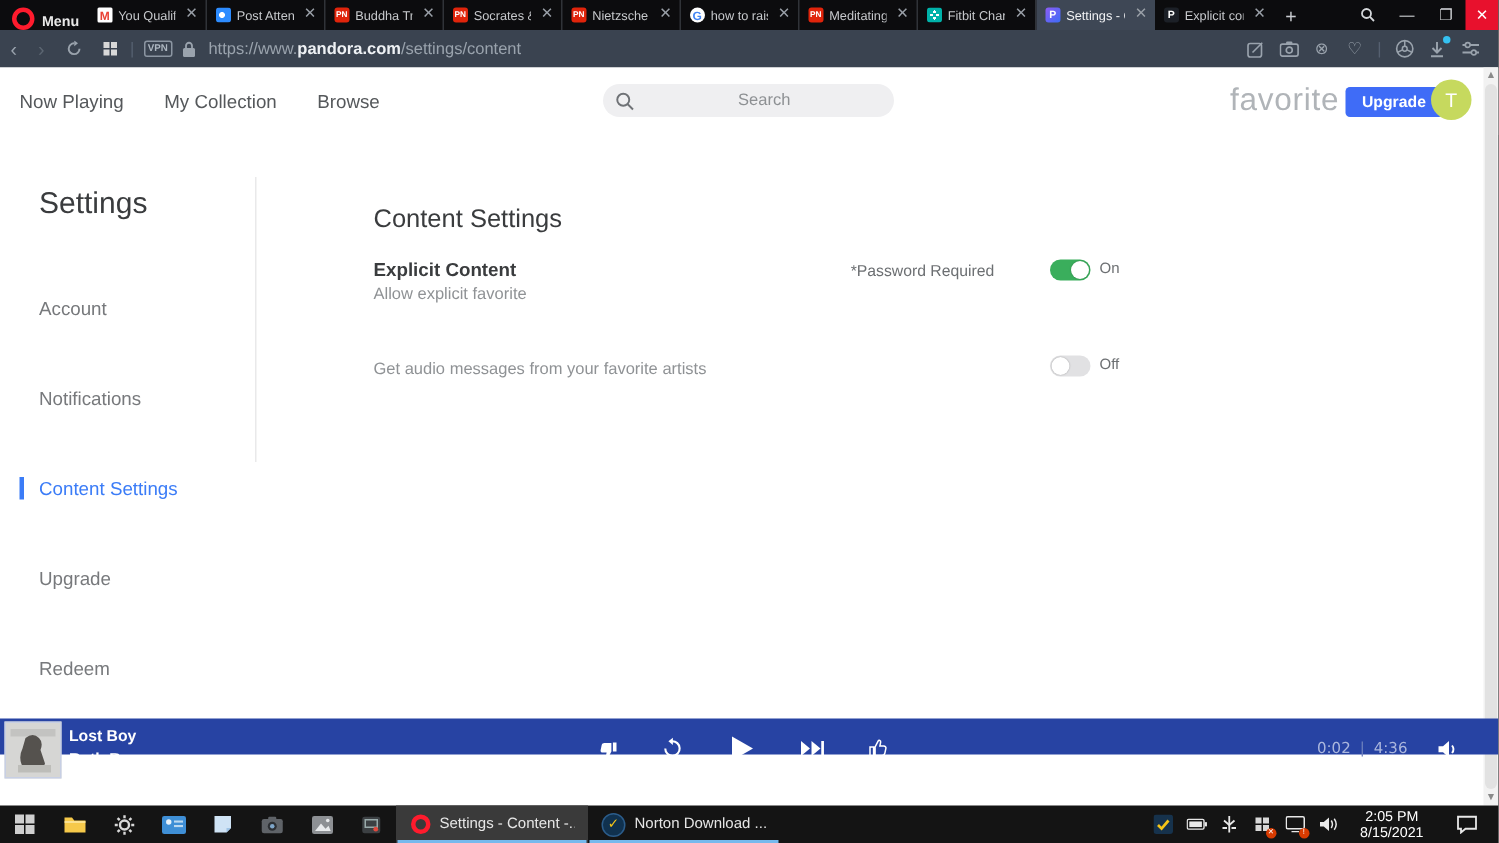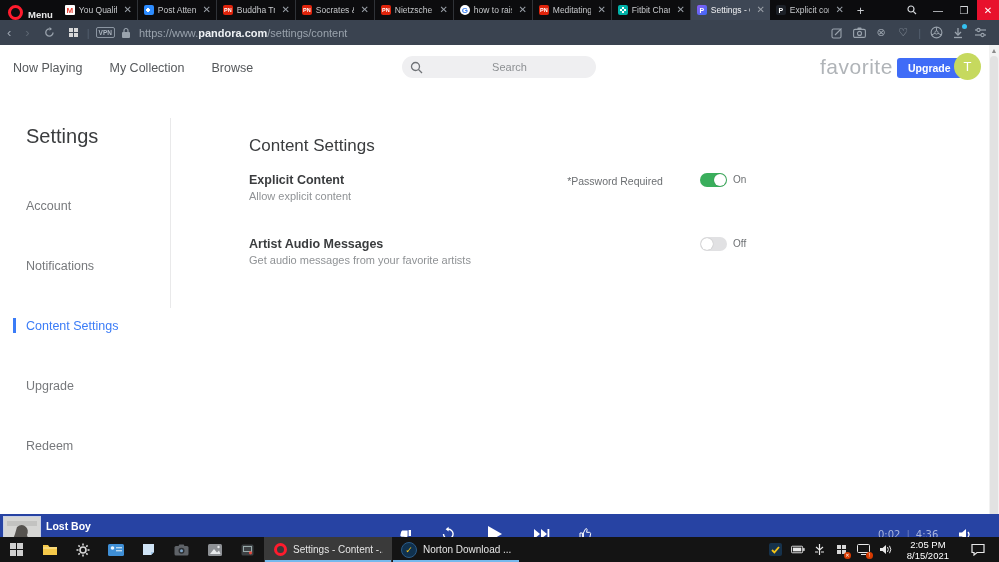--- a/index.html
+++ b/index.html
@@ -91,21 +91,21 @@
   .rstate{position:absolute;left:484px;top:1px;font-size:10px;color:#6c6f72;}
 
   
   #scrollbar{position:absolute;right:0;top:45px;width:10px;height:492px;background:#f2f2f2;}
   #scrollbar .arrow{position:absolute;left:0;width:10px;height:11px;color:#8a8a8a;font-size:7px;
     display:flex;align-items:center;justify-content:center;}
   #sb-up{top:0;}#sb-down{bottom:0;}
   #sb-thumb{position:absolute;left:1px;top:11px;width:8px;height:470px;background:#e2e2e2;border-radius:4px;}
 
   
-  #player{position:absolute;left:0;top:514px;width:999px;height:44px;background:#2743a3;}
+  #player{position:absolute;left:0;top:479px;width:999px;height:24px;background:#2743a3;}
   #albumart{position:absolute;left:3px;top:2px;width:36px;height:36px;border:1px solid #c7cfe4;
     background:#d9d9d9;overflow:hidden;}
   #track-info{position:absolute;left:46px;top:6px;color:#fff;}
   #track-title{font-size:10.5px;font-weight:bold;}
   #track-artist{font-size:10.5px;font-weight:bold;margin-top:3px;}
   .pctl{position:absolute;top:0;height:40px;display:flex;align-items:center;justify-content:center;color:#fff;}
   #time-display{position:absolute;left:878px;top:0;height:40px;display:flex;align-items:center;
     gap:6px;color:#aab6dd;font-size:10px;font-family:"DejaVu Sans",sans-serif;}
   #time-sep{color:#6e80bd;}
   #play-triangle{width:0;height:0;border-left:14px solid #fff;border-top:8px solid transparent;
@@ -312,29 +312,28 @@
         <div class="side-item">Notifications</div>
         <div class="side-item active">Content Settings</div>
         <div class="side-item">Upgrade</div>
         <div class="side-item">Redeem</div>
       </div>
     <div id="vdivider"></div>
     <div id="main-title">Content Settings</div>
     <div id="rows-host">
         <div class="srow" style="top:73px">
     <div class="rt">Explicit Content</div>
-    <div class="rs">Allow explicit content</div>
+    <div class="rs">Allow explicit favorite</div>
     <div class="rnote">*Password Required</div>
     <div class="rtoggle on">
             <div class="knob"></div>
           </div>
     <div class="rstate">On</div>
         </div>
         <div class="srow" style="top:137px">
-    <div class="rt">Artist Audio Messages</div>
     <div class="rs">Get audio messages from your favorite artists</div>
     <div class="rnote"></div>
     <div class="rtoggle">
             <div class="knob"></div>
           </div>
     <div class="rstate">Off</div>
         </div>
       </div>
   </div>
 

